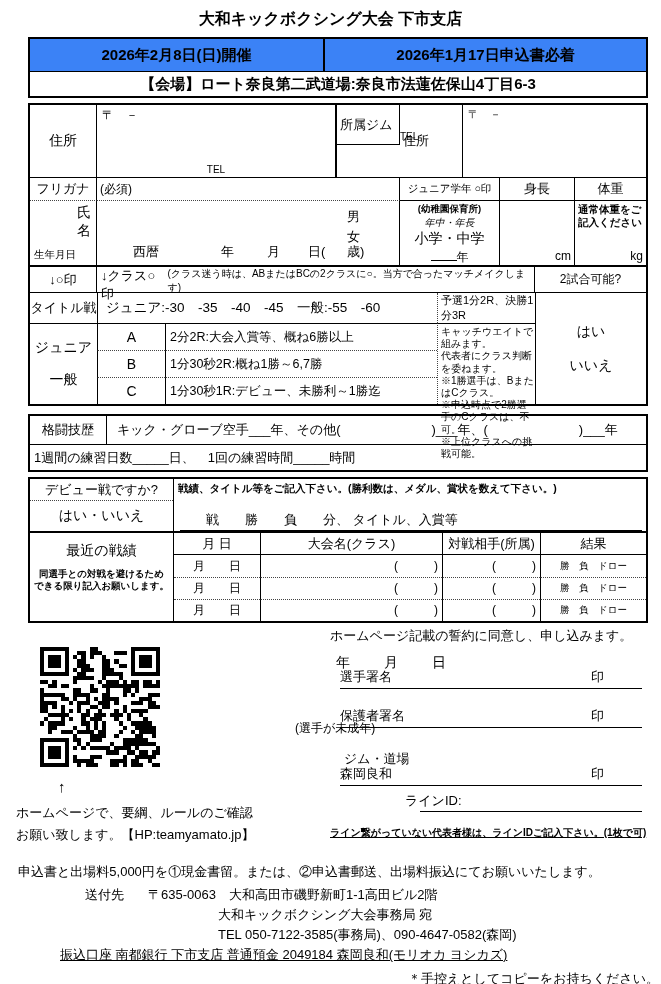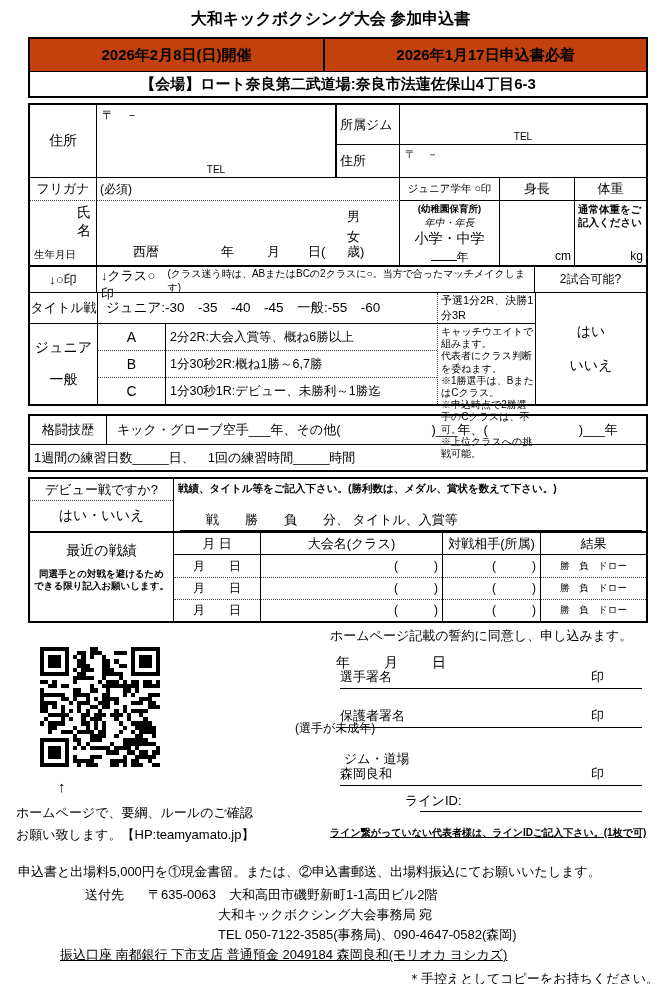--- a/index.html
+++ b/index.html
@@ -17,30 +17,30 @@
   .c { display:flex; align-items:center; justify-content:center; text-align:center; }
   .br1 { border-right:1px solid #000; }
   .br2 { border-right:2px solid #000; }
   .bt1 { border-top:1px solid #000; }
   .bt2 { border-top:2px solid #000; }
   .btd { border-top:1px dotted #444; }
   .bbd { border-bottom:1px dotted #444; }
   .rel { position:relative; }
 
   
-  .hdr-row1 { height:33px; background:#c2410c; border-bottom:1px solid #000; }
+  .hdr-row1 { height:33px; background:#3b82f6; border-bottom:1px solid #000; }
   .hdr-cell { font-size:15px; font-weight:bold; }
   .hdr-row2 { height:24px; font-size:15px; font-weight:bold; }
 
   
   .main { margin-top:6px; }
   .secA { height:72px; }
   .addr-label { width:67px; font-size:14px; }
   .addr-content { width:240px; font-size:12px; }
-  .right-half { width:309px; display:flex; flex-direction:column; }
+  .right-half { width:309px; display:flex; flex-direction:row; }
   .gym-row { height:40px; display:flex; border-bottom:1px solid #000; }
   .gym-label { width:63px; font-size:13px; display:flex; align-items:center; padding-left:3px; }
   .gym-content { flex:1; position:relative; }
   .gaddr-row { flex:1; display:flex; }
   .tel-bc { position:absolute; bottom:2px; left:0; right:0; text-align:center; font-size:10px; }
   .postal { position:absolute; top:2px; left:5px; font-size:12px; }
 
   .secB { height:24px; }
   .cellsB > div { height:100%; }
   .w67 { width:67px; } .w303 { width:303px; } .w100 { width:100px; } .w75 { width:75px; } .w71 { width:71px; }
@@ -126,21 +126,21 @@
   .f-line { height:20px; display:flex; align-items:center; }
   .ml18 { margin-left:18px; } .ml60 { margin-left:60px; } .ml85 { margin-left:85px; } .ml218 { margin-left:218px; } .ml408 { margin-left:408px; }
   .gap1 { margin-left:24px; } .gap2 { margin-left:13px; }
   .bank { text-decoration:underline; }
 </style>
 </head>
 <body>
 
 <div class="page">
 
-  <div class="title">大和キックボクシング大会 参加申込書</div>
+  <div class="title">大和キックボクシング大会 下市支店</div>
 
   <div class="bordered main" style="margin-top:7px;">
     <div class="flex hdr-row1">
       <div class="hdr-cell c br2" style="width:295px;">2026年2月8日(日)開催</div>
       <div class="hdr-cell c" style="flex:1;">2026年1月17日申込書必着</div>
     </div>
     <div class="hdr-row2 c">【会場】ロート奈良第二武道場:奈良市法蓮佐保山4丁目6-3</div>
   </div>
 
   <div class="bordered" style="margin-top:5px;">

